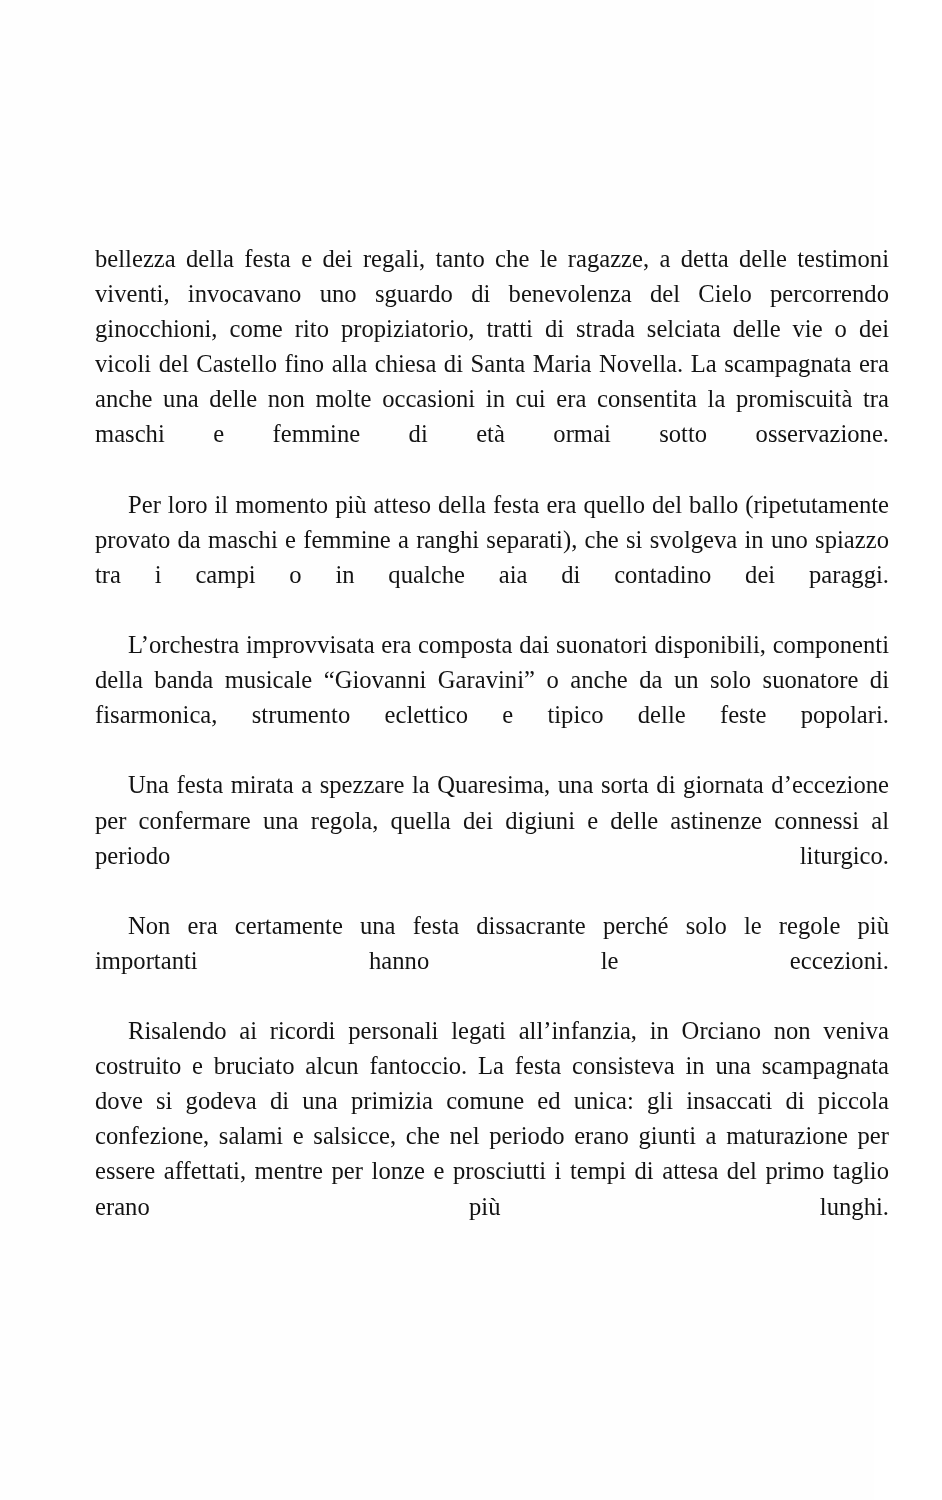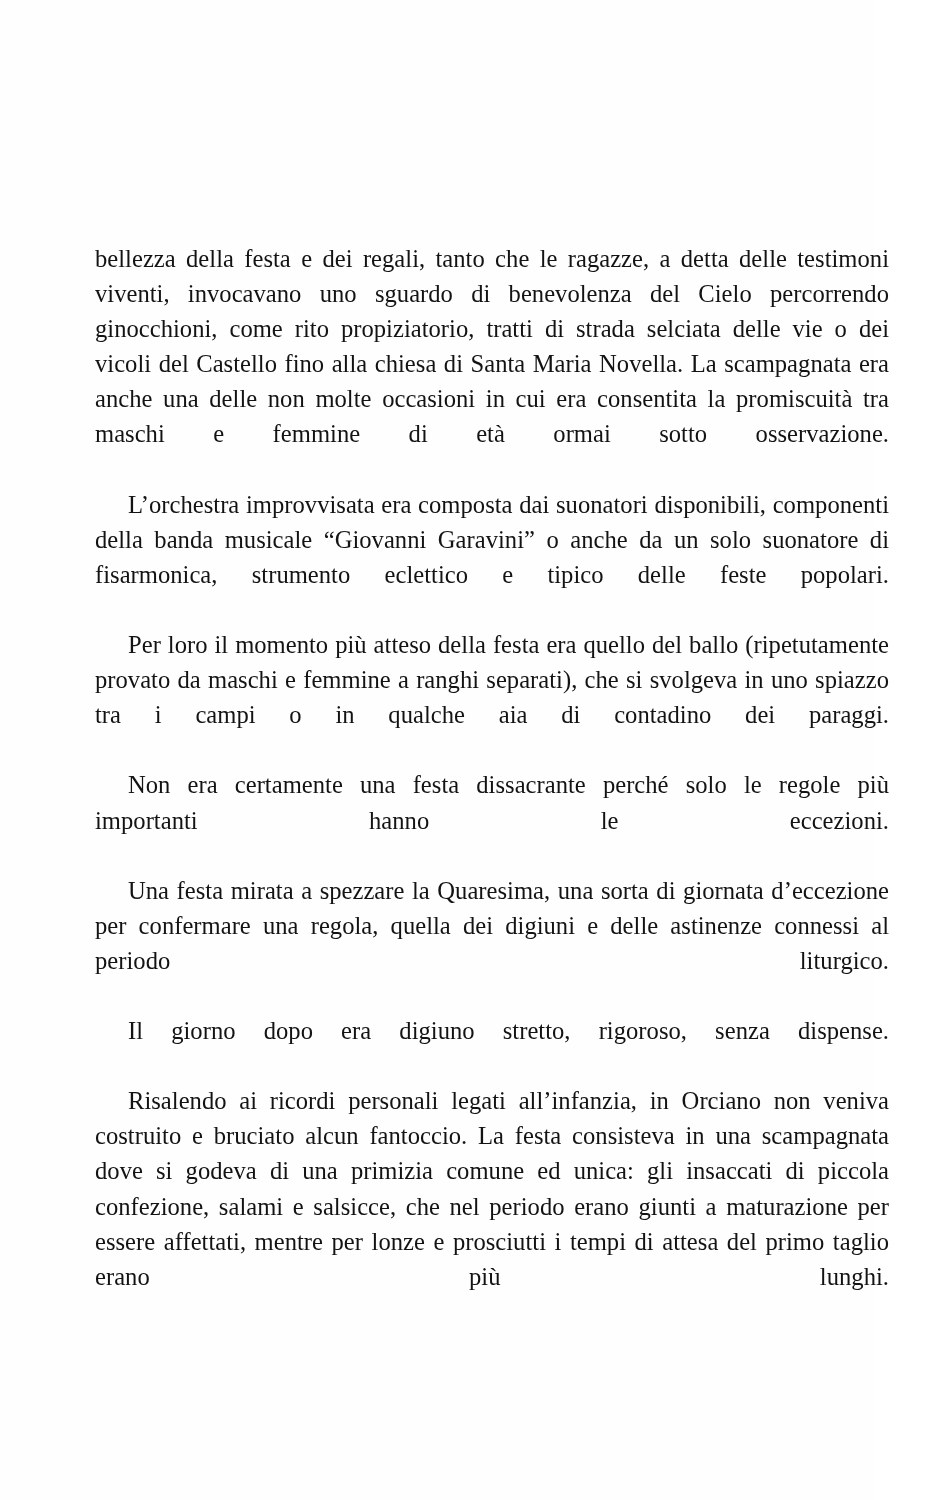--- a/index.html
+++ b/index.html
@@ -57,21 +57,20 @@
     width: 100%;
   }
 </style>
 </head>
 <body>
 
 <div id="page">
   <div id="text-column">
 
     <p class="cont">bellezza della festa e dei regali, tanto che le ragazze, a detta delle testimoni viventi, invocavano uno sguardo di benevolenza del Cielo percorrendo ginocchioni, come rito propiziatorio, tratti di strada selciata delle vie o dei vicoli del Castello fino alla chiesa di Santa Maria Novella. La scampagnata era anche una delle non molte occasioni in cui era consentita la promiscuità tra maschi e femmine di età ormai sotto osservazione.</p>
+    <p>Per loro il momento più atteso della festa era quello del ballo (ripetutamente provato da maschi e femmine a ranghi separati), che si svolgeva in uno spiazzo tra i campi o in qualche aia di contadino dei paraggi.</p>
     <p>L’orchestra improvvisata era composta dai suonatori disponibili, componenti della banda musicale “Giovanni Garavini” o anche da un solo suonatore di fisarmonica, strumento eclettico e tipico delle feste popolari.</p>
-    <p>Per loro il momento più atteso della festa era quello del ballo (ripetutamente provato da maschi e femmine a ranghi separati), che si svolgeva in uno spiazzo tra i campi o in qualche aia di contadino dei paraggi.</p>
+    <p>Una festa mirata a spezzare la Quaresima, una sorta di giornata d’eccezione per confermare una regola, quella dei digiuni e delle astinenze connessi al periodo liturgico.</p>
     <p>Non era certamente una festa dissacrante perché solo le regole più importanti hanno le eccezioni.</p>
-    <p>Una festa mirata a spezzare la Quaresima, una sorta di giornata d’eccezione per confermare una regola, quella dei digiuni e delle astinenze connessi al periodo liturgico.</p>
-    <p>Il giorno dopo era digiuno stretto, rigoroso, senza dispense.</p>
     <p>Risalendo ai ricordi personali legati all’infanzia, in Orciano non veniva costruito e bruciato alcun fantoccio. La festa consisteva in una scampagnata dove si godeva di una primizia comune ed unica: gli insaccati di piccola confezione, salami e salsicce, che nel periodo erano giunti a maturazione per essere affettati, mentre per lonze e prosciutti i tempi di attesa del primo taglio erano più lunghi.</p>
 
   </div>
 </div>
 
 </body></html>

